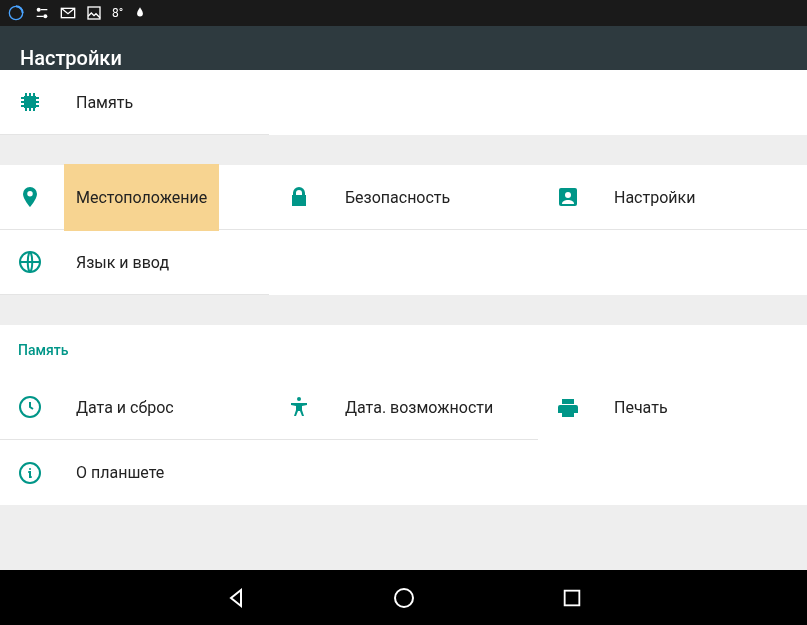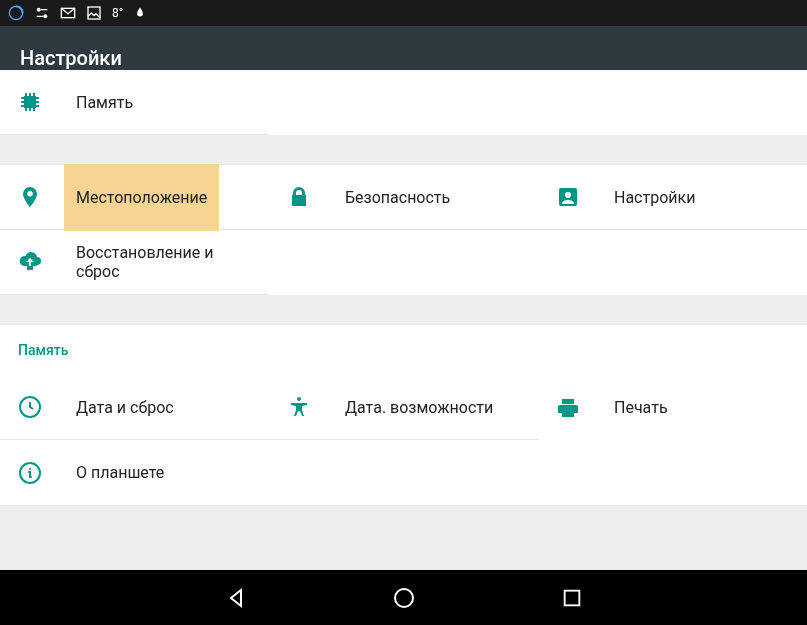--- a/index.html
+++ b/index.html
@@ -183,30 +183,30 @@
       <svg width="24" height="24" viewBox="0 0 24 24" fill="#009688">
           <rect x="3" y="3" width="18" height="18" rx="2"></rect>
           <circle cx="12" cy="10" r="3" fill="#fff"></circle>
           <path d="M6 19c0-3 3-4 6-4s6 1 6 4" fill="#fff"></path>
         </svg>
     </span>
     <span class="label">Настройки</span>
   </div>
 
 
-
-  <div class="item col-right">
-    <span class="icon">
-      <svg width="24" height="24" viewBox="0 0 24 24" fill="#009688">
-          <path d="M19 15a4 4 0 000-8 6 6 0 00-11.5-1A5 5 0 006 16h3v4h6v-4h4zM12 8l4 4h-3v4h-2v-4H8l4-4z" fill="#009688"></path>
-          <path d="M12 9l-3 3h2v3h2v-3h2z" fill="#fff"></path>
-        </svg>
-    </span>
-    <span class="label">Восстановление и сброс</span>
-  </div>
+  <div class="item">
+    <span class="icon">
+      <svg width="24" height="24" viewBox="0 0 24 24" fill="none" stroke="#009688" stroke-width="2">
+          <circle cx="12" cy="12" r="10"></circle>
+          <path d="M2 12h20M12 2c3 3 3 17 0 20M12 2c-3 3-3 17 0 20"></path>
+        </svg>
+    </span>
+    <span class="label">Язык и ввод</span>
+  </div>
+
 
   <div class="section-divider full-row"></div>
 
   <div class="section-header full-row">
     <span class="label">Память</span>
   </div>
 
   <div class="item">
     <span class="icon">
       <svg width="24" height="24" viewBox="0 0 24 24" fill="none" stroke="#009688" stroke-width="2">

